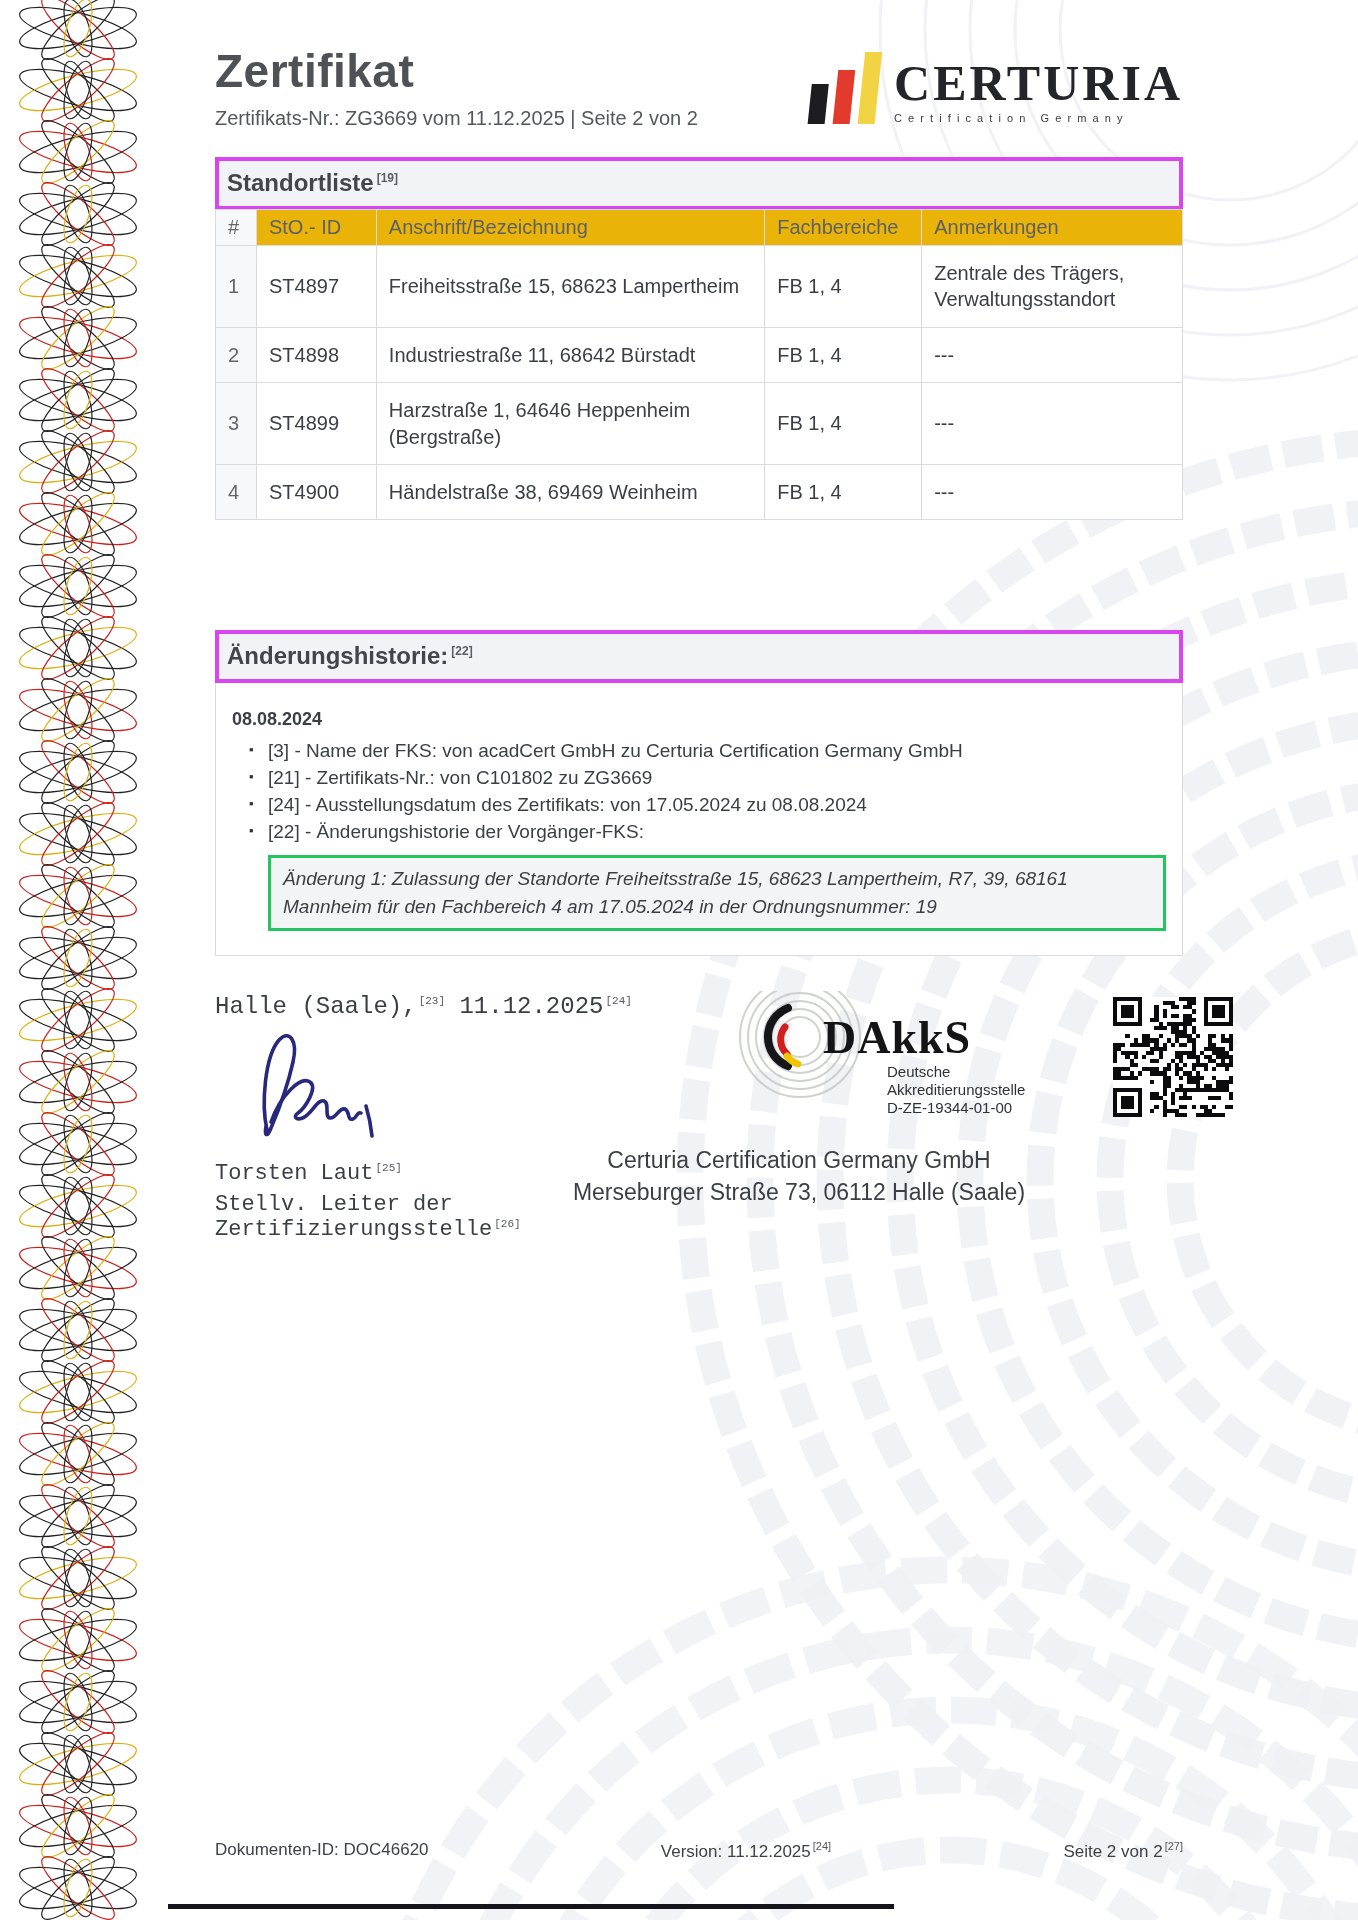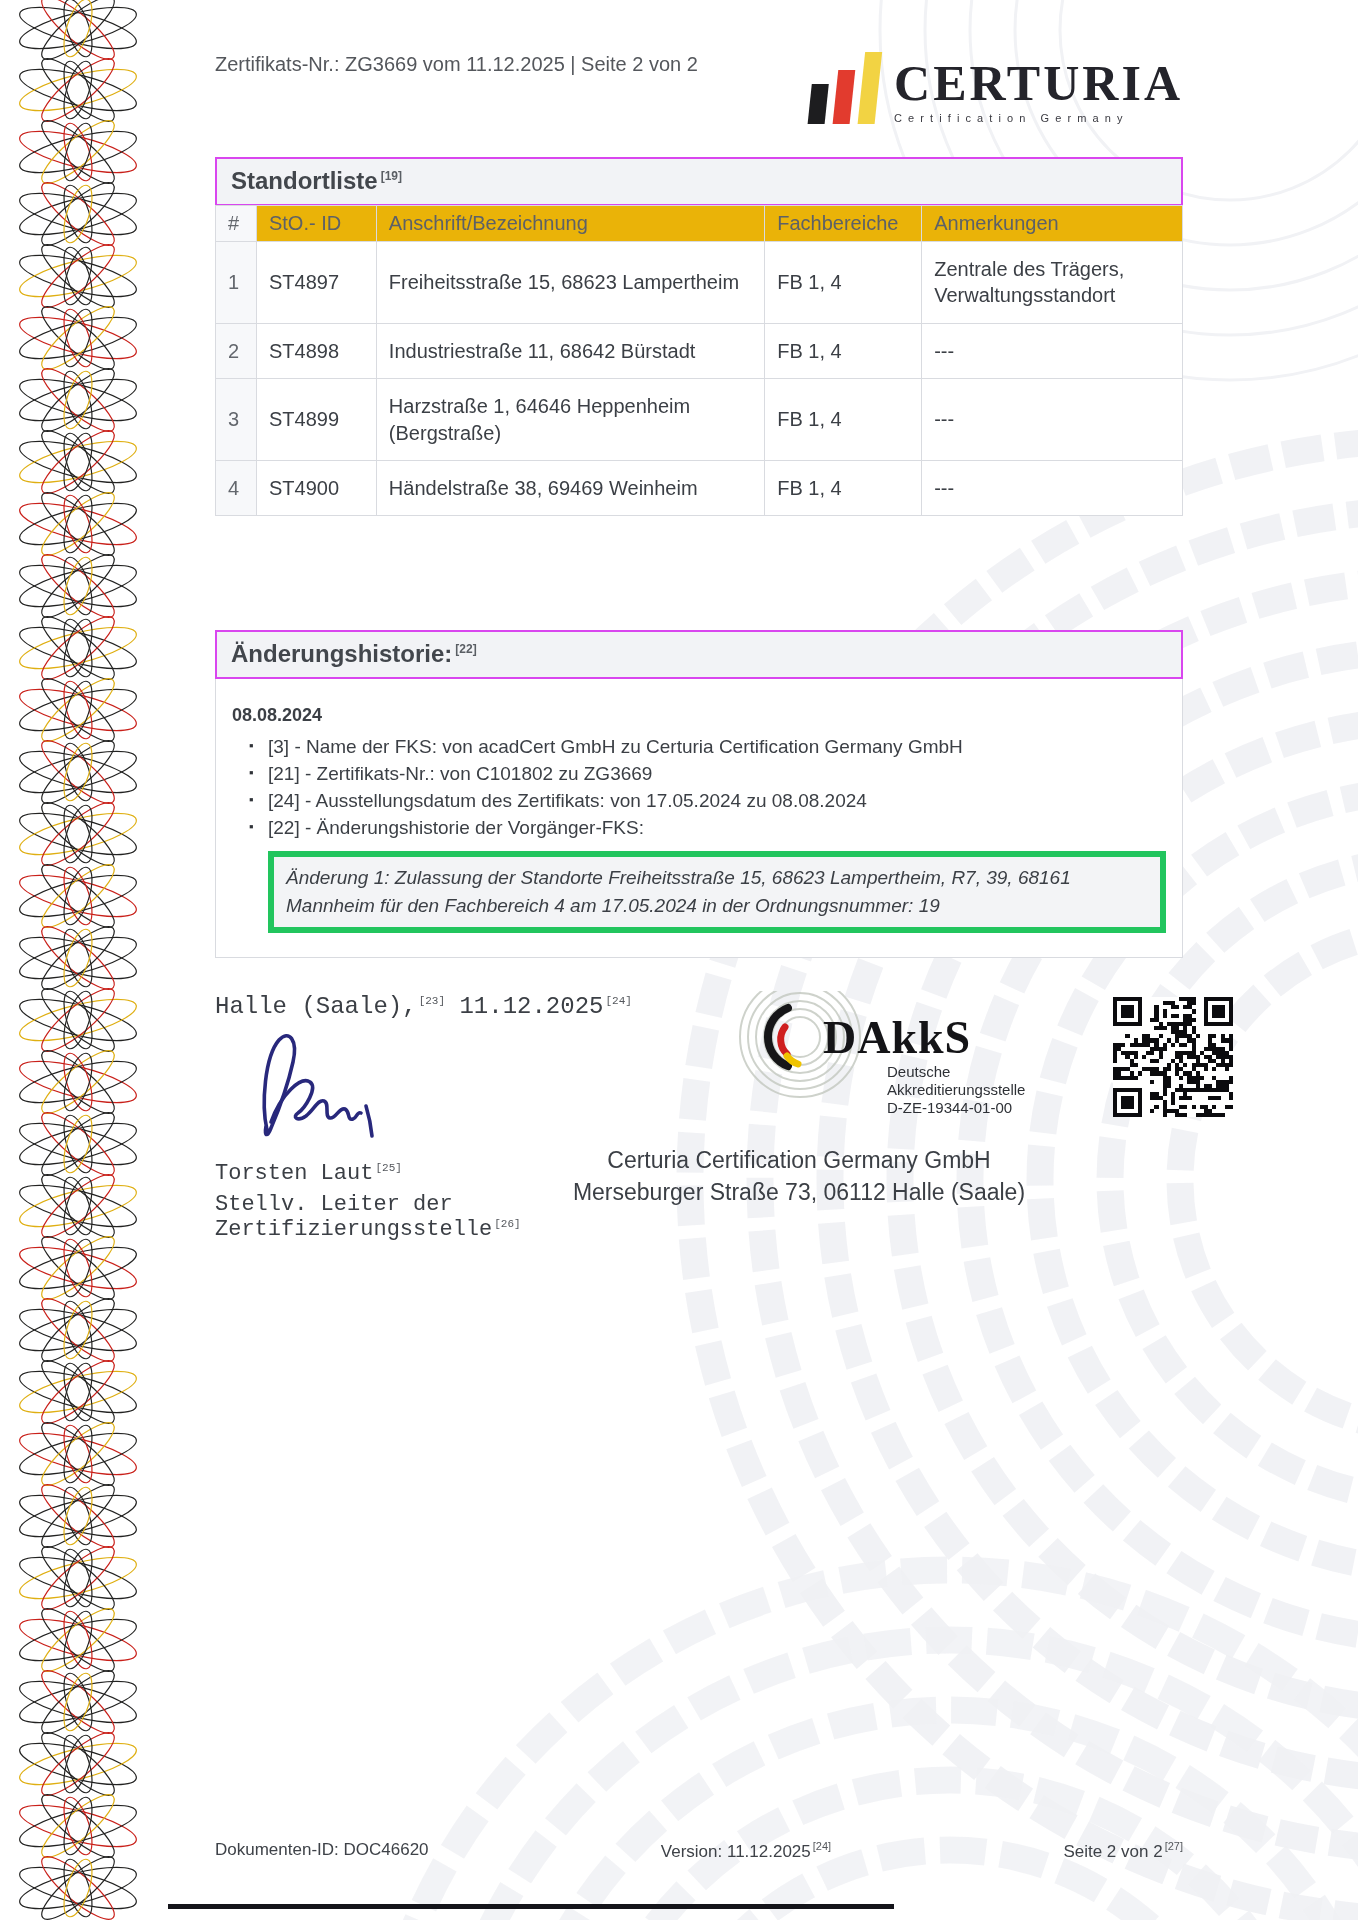--- a/index.html
+++ b/index.html
@@ -11,36 +11,36 @@
   
   .hdr{position:absolute;left:215px;top:44px;width:968px;display:flex;justify-content:space-between;align-items:flex-start;}
   .hdr h1{margin:0;font-size:46px;font-weight:bold;color:#4e5156;letter-spacing:.5px;}
   .hdr .subtitle{margin-top:9px;font-size:20px;color:#54575c;}
   .logo{display:flex;align-items:flex-end;gap:4px;}
   .logo-text{display:flex;flex-direction:column;align-items:flex-start;}
   .logo-name{font-family:"Liberation Serif",serif;font-size:50px;line-height:.9;color:#24242b;letter-spacing:3px;font-weight:600;}
   .logo-tagline{font-size:11px;letter-spacing:6.1px;color:#3a3a41;margin-top:6px;white-space:nowrap;}
   
   .panel{position:absolute;left:215px;width:968px;}
-  .panel-head{background:#f2f3f6;border:2px solid #d946ef;padding:8px 14px 9px;font-size:24px;font-weight:bold;color:#42464c;}
+  .panel-head{background:#f2f3f6;border:4px solid #d946ef;padding:8px 8px 9px;font-size:24px;font-weight:bold;color:#42464c;}
   .ref{font-size:12px;color:#5a5e64;font-weight:600;vertical-align:super;margin-left:3px;}
   .ref-sm{font-size:11px;color:#54575c;vertical-align:super;margin-left:2px;}
   
   table{width:100%;border-collapse:collapse;margin-top:-1px;background:#fff;}
   th,td{border:1px solid #d9dbe0;font-size:20px;text-align:left;}
   th{font-weight:normal;color:#5d6167;background:#eab308;padding:6px 12px;}
   td{color:#3b3f45;padding:14px 12px;line-height:1.32;vertical-align:middle;}
   .c-num{background:#f7f8fa;color:#63676d;}
   
   .panel-body{border:1px solid #d9dbe0;border-top:none;background:#fff;padding:26px 16px 24px;}
   .hist-date{font-weight:bold;font-size:18px;color:#3b3f45;}
   ul.hist{margin:10px 0 12px;padding:0 0 0 36px;list-style:none;}
   ul.hist li{font-size:19px;color:#3b3f45;margin:5px 0;position:relative;}
   ul.hist li::before{content:"▪";position:absolute;left:-19px;top:2px;font-size:13px;color:#2f3338;}
-  .note{margin-left:36px;background:#f3f4f6;border:6px solid #22c55e;padding:7px 12px 8px;font-style:italic;font-size:19px;line-height:1.45;color:#3b3f45;}
+  .note{margin-left:36px;background:#f3f4f6;border:3px solid #22c55e;padding:7px 12px 8px;font-style:italic;font-size:19px;line-height:1.45;color:#3b3f45;}
   
   .sig{position:absolute;left:215px;top:985px;width:1018px;}
   .sig-left{position:absolute;left:0;top:0;width:480px;font-family:Liberation Mono, monospace;}
   .place-line{font-size:24px;color:#3b3f45;margin-top:8px;}
   .sig-script{margin:6px 0 0 38px;}
   .sig-name{font-size:22px;color:#3b3f45;margin-top:18px;}
   .sig-role{font-size:22px;color:#3b3f45;margin-top:6px;}
   .acc-row{position:absolute;left:520px;top:6px;width:498px;display:flex;justify-content:space-between;align-items:flex-start;}
   .company{position:absolute;left:345px;top:160px;width:478px;text-align:center;font-size:23px;line-height:1.38;color:#3b3f45;}
   
@@ -132,20 +132,21 @@
     <use href="#kB" x="78" y="1578"></use>
     <use href="#kC" x="78" y="1640"></use>
   <use href="#kA" x="78" y="1702"></use>
     <use href="#kB" x="78" y="1764"></use>
     <use href="#kC" x="78" y="1826"></use>
   <use href="#kA" x="78" y="1888"></use>
 </svg>
 
 <div class="hdr">
   <div class="title-block">
+    <h1>Zertifikat</h1>
     <div class="subtitle">Zertifikats-Nr.: ZG3669 vom 11.12.2025 | Seite 2 von 2</div>
   </div>
   <div class="logo">
     <svg width="88" height="80" viewBox="0 0 88 80">
       <g transform="skewX(-6) translate(8,0)">
         <rect x="6" y="40" width="17" height="40" fill="#1d1d1f"></rect>
         <rect x="31" y="26" width="17" height="54" fill="#e23b2e"></rect>
         <rect x="56" y="8" width="17" height="72" fill="#f2d343"></rect>
       </g>
     </svg>

